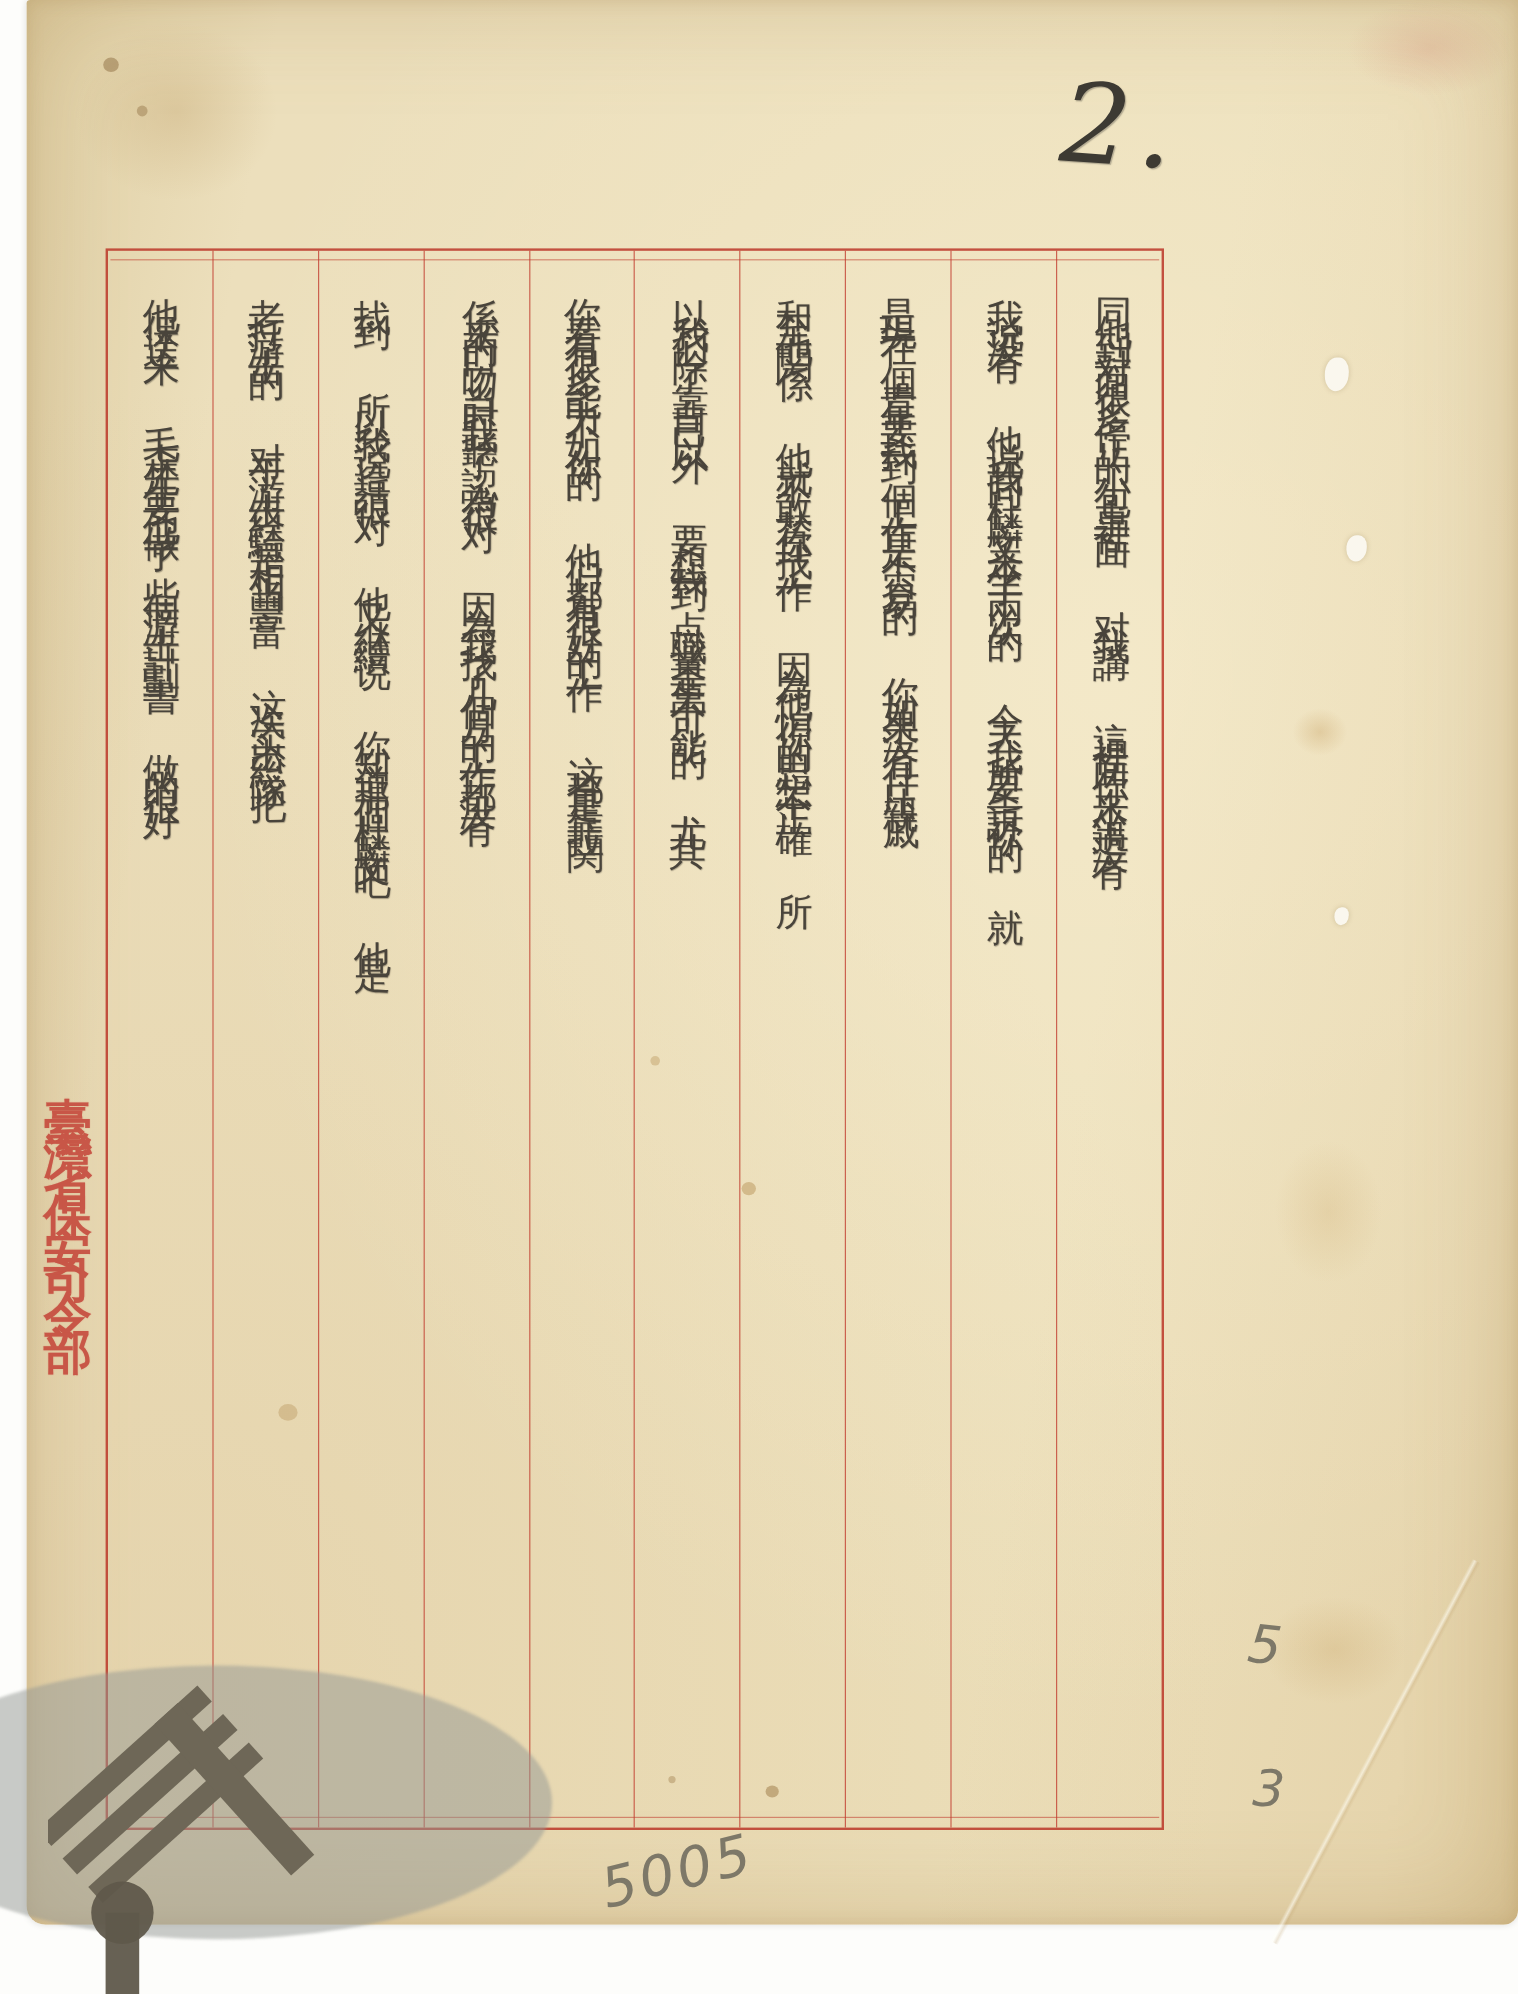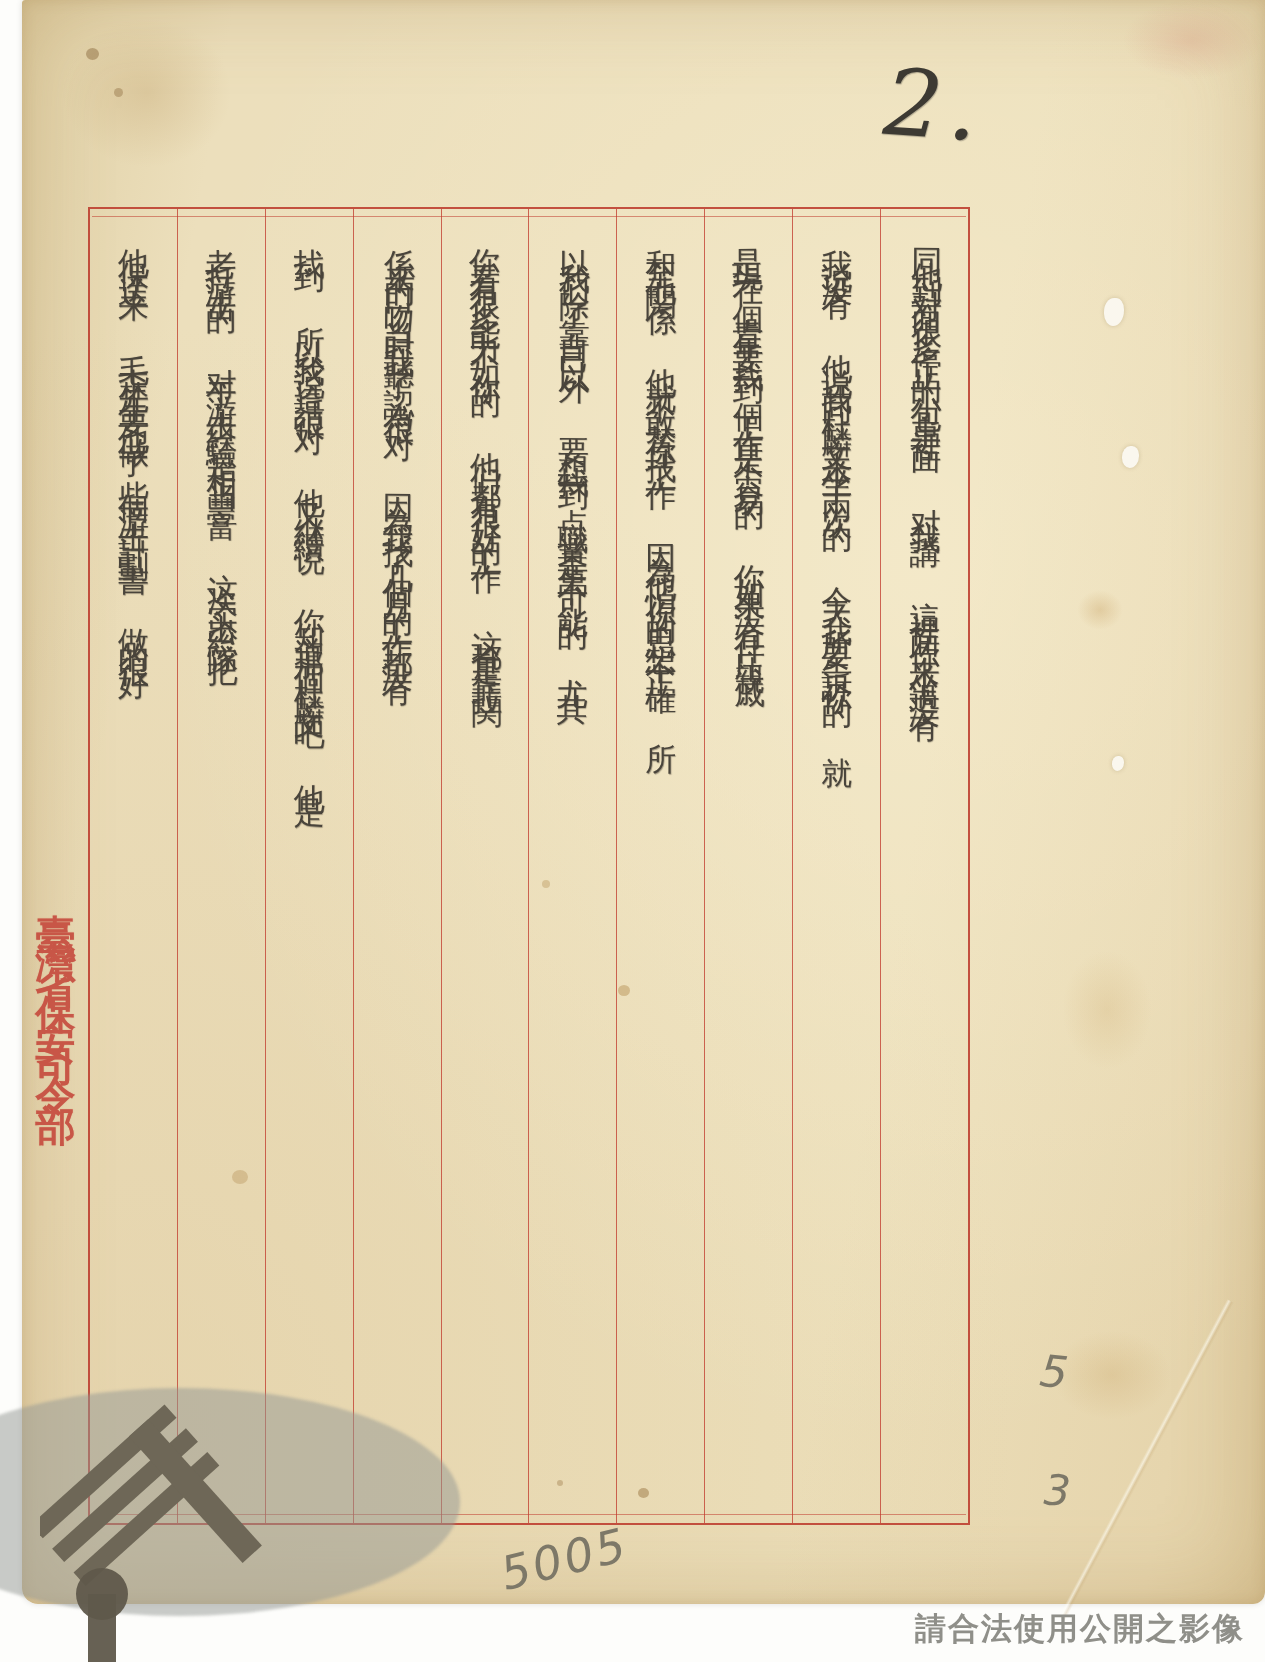--- a/index.html
+++ b/index.html
@@ -160,15 +160,14 @@
     <g transform="rotate(-42 115 130)" fill="none" stroke="#6e6757" stroke-opacity="0.92">
       <rect x="18" y="52" width="180" height="18" fill="#6e6757" stroke="none"></rect>
       <rect x="18" y="84" width="180" height="18" fill="#6e6757" stroke="none"></rect>
       <rect x="18" y="116" width="180" height="18" fill="#6e6757" stroke="none"></rect>
       <rect x="150" y="52" width="26" height="170" fill="#6e6757" stroke="none"></rect>
     </g>
     <circle cx="62" cy="206" r="26" fill="#5f594b" fill-opacity="0.95"></circle>
     <rect x="48" y="206" width="28" height="68" fill="#5f594b" fill-opacity="0.95"></rect>
   </svg>
 
-  <div class="credit">請合法使用公開之影像</div>
 
 </div>
 
 </body></html>

